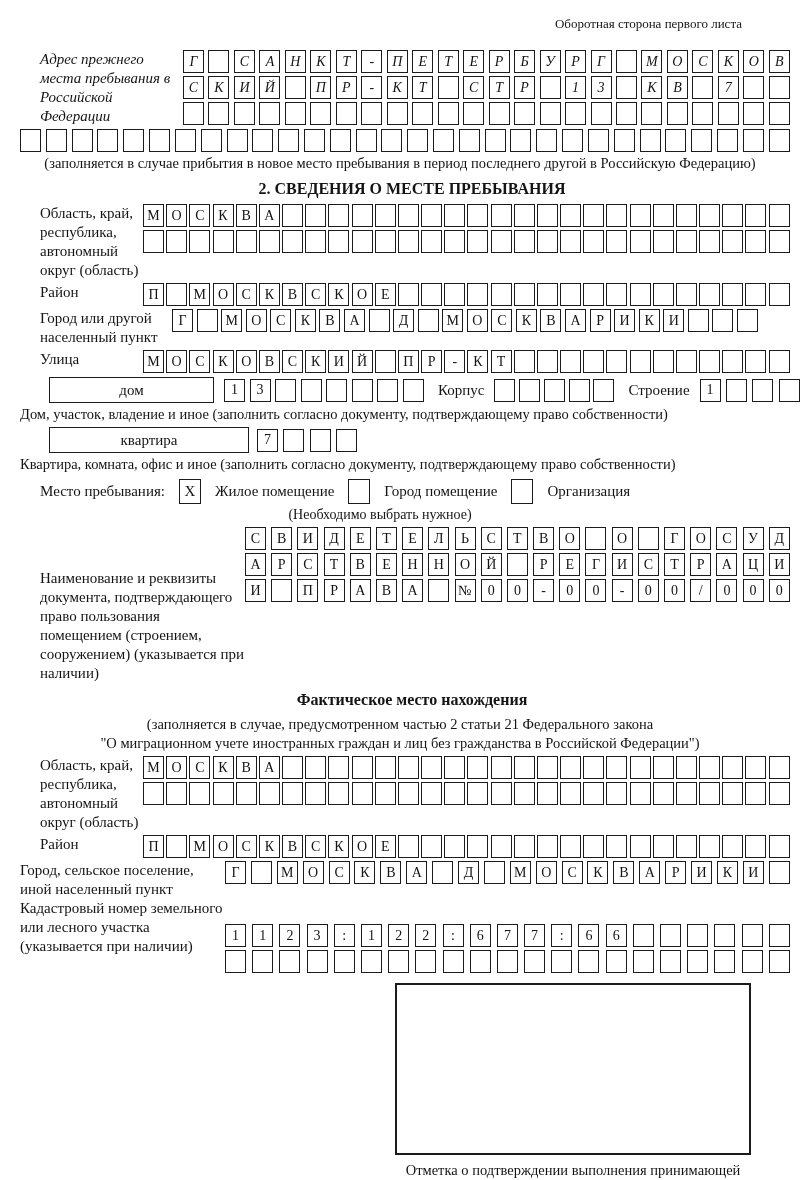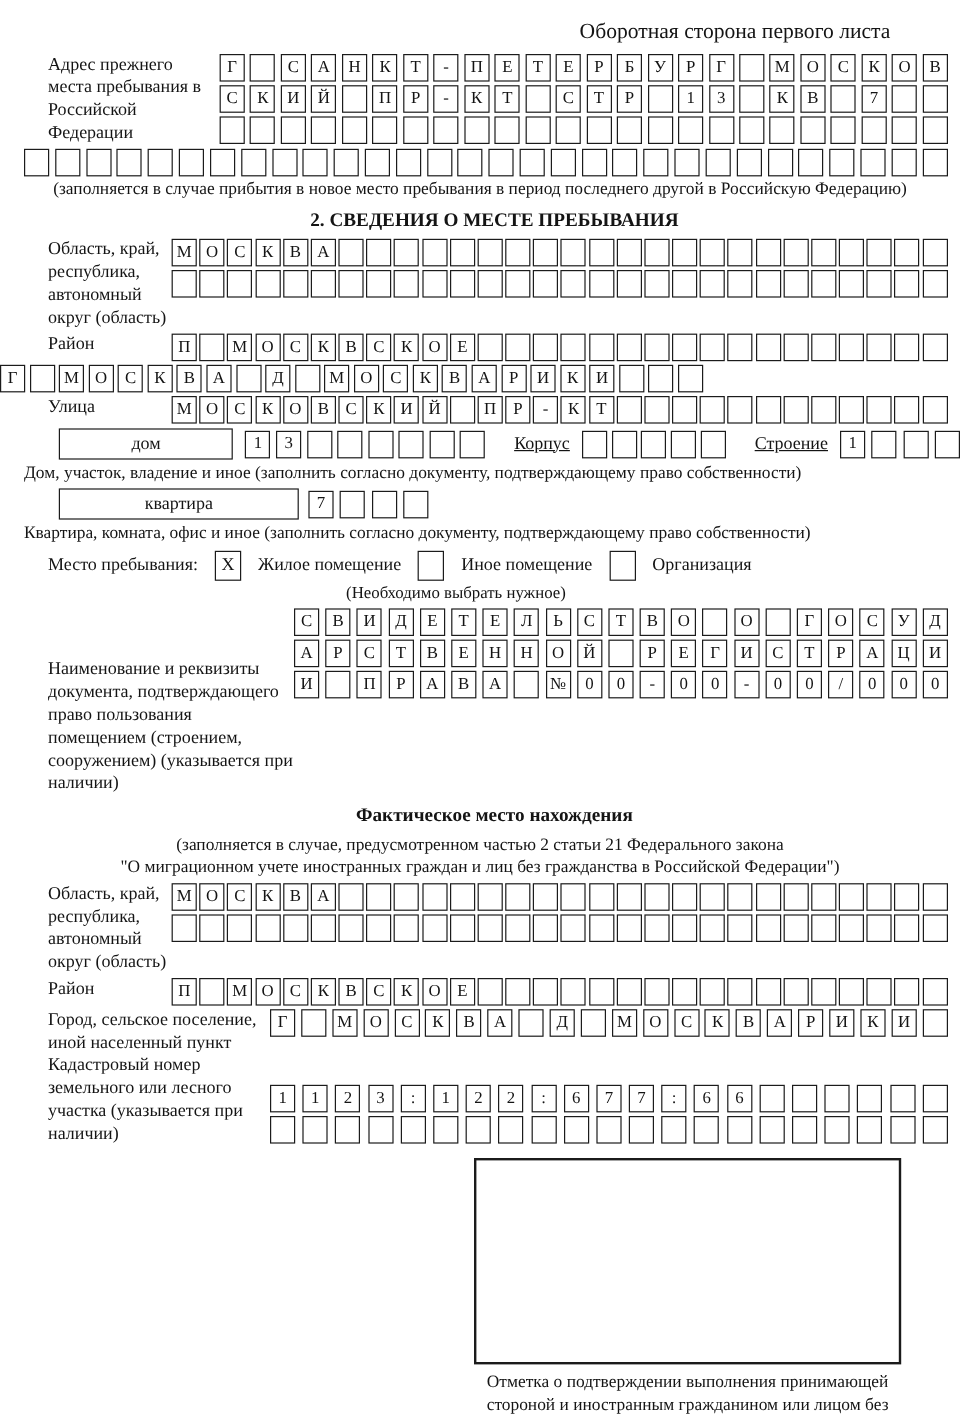--- a/index.html
+++ b/index.html
@@ -3,62 +3,62 @@
 <meta charset="utf-8">
 <style>
   * { box-sizing: border-box; }
   html,body { margin:0; padding:0; }
   body {
     width:800px; height:1180px; overflow:hidden;
     background:#ffffff; color:#141414;
     font-family:"Liberation Serif", serif;
     font-size:15px;
   }
-  .header-note { text-align:right; padding:16px 58px 0 0; font-size:18px; }
+  .header-note { text-align:right; padding:16px 58px 0 0; font-size:13px; }
 
   .field { display:flex; align-items:flex-start; }
   .flabel { flex:none; padding-left:40px; line-height:19px; font-size:15px; }
   .rows { display:flex; flex-direction:column; gap:3px; }
 
   .boxes { display:flex; justify-content:space-between; flex:none; }
   .cell {
     flex:none; width:21px; height:23px;
     border:1.5px solid #1b1b1b; background:#fff;
     display:flex; align-items:center; justify-content:center;
     font-size:14px; line-height:1;
   }
   .w607 { width:607px; } .w770 { width:770px; } .w647 { width:647px; }
   .w586 { width:586px; } .w545 { width:545px; } .w565 { width:565px; }
 
   .caption { font-size:14.5px; margin:3px 0 2px 0; }
   .caption.center { text-align:center; }
   .sec-title { text-align:center; font-weight:bold; font-size:16px; margin:8px 0 6px 0;padding-left:24px; }
 
-  .prev-wrap { margin-top:8px; }
+  .prev-wrap { margin-top:18px;font-style:italic; }
   .prev-label { width:183px; }
   .fullrow { margin:3px 0 0 20px; }
 
   .lab143 { width:143px; }
   .lab172 { width:172px; }
-  .lab225 { width:225px; }
+  .lab225 { width:225px;padding-left:20px; }
   .lab245 { width:245px;margin-top:42px; }
 
   .mt3 { margin-top:3px; }
 
   .dom-row { display:flex; align-items:center; margin:4px 0 0 30px;padding-left:19px; }
   .wide-box {
     border:1.5px solid #1b1b1b; height:26px;
     display:flex; align-items:center; justify-content:center; font-size:15px;
   }
   .dom-box { width:165px; }
   .kv-box  { width:200px; }
   .dom-cells { width:200px; margin-left:10px; }
   .korpus-cells { width:120px; }
   .stroenie-cells { width:100px; }
-  .inline-lab { margin:0 10px 0 24px;text-decoration:underline; }
+  .inline-lab { margin:0 10px 0 14px; }
   .kv-cells { width:100px; margin-left:8px; }
 
   .left-cap { margin-left:20px; }
 
   .mesto-line { display:flex; align-items:center; margin:6px 0 0 40px; }
   .chk {
     flex:none; width:22px; height:25px; border:1.5px solid #1b1b1b;
     display:flex; align-items:center; justify-content:center;
     font-size:15px; margin:0 14px;
   }
@@ -290,20 +290,21 @@
       <div class="cell"></div>
       <div class="cell"></div>
       <div class="cell"></div>
       <div class="cell"></div>
       <div class="cell"></div>
       <div class="cell"></div>
     </div>
 </div>
 
 <div class="field mt3">
+  <div class="flabel lab172">Город или другой населенный пункт</div>
   <div class="boxes w586">
       <div class="cell">Г</div>
       <div class="cell"></div>
       <div class="cell">М</div>
       <div class="cell">О</div>
       <div class="cell">С</div>
       <div class="cell">К</div>
       <div class="cell">В</div>
       <div class="cell">А</div>
       <div class="cell"></div>
@@ -398,21 +399,21 @@
       <div class="cell"></div>
     </div>
 </div>
 <div class="caption left-cap">Квартира, комната, офис и иное (заполнить согласно документу, подтверждающему право собственности)</div>
 
 <div class="mesto-line">
   <div>Место пребывания:</div>
   <div class="chk">X</div>
   <div>Жилое помещение</div>
   <div class="chk"></div>
-  <div>Иное помещение</div>
+  <div>Город помещение</div>
   <div class="chk"></div>
   <div>Организация</div>
 </div>
 <div class="mesto-note">(Необходимо выбрать нужное)</div>
 
 <div class="field">
   <div class="flabel lab245">Наименование и реквизиты документа, подтверждающего право пользования помещением (строением, сооружением) (указывается при наличии)</div>
   <div class="rows">
     <div class="boxes w545">
         <div class="cell">С</div>

